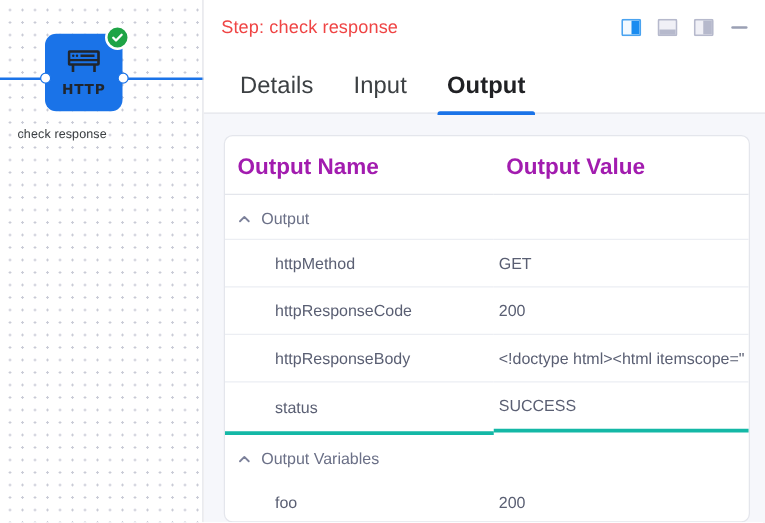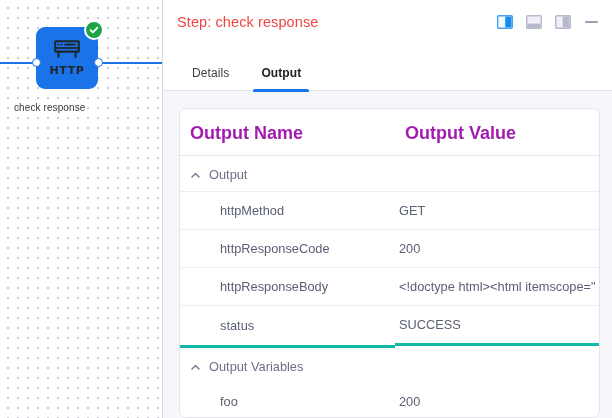--- a/index.html
+++ b/index.html
@@ -181,21 +181,21 @@
   #tabs::after {
     content: "";
     position: absolute;
     left: 0; right: 0; bottom: 0;
     height: 1px;
     background: #e2e4ea;
   }
 
   .tab {
     position: relative;
-    font-size: 12px;
+    font-size: 19px;
     color: #3c4043;
     padding: 0 16px 11px 16px;
     cursor: pointer;
     white-space: nowrap;
     letter-spacing: 0.1px;
   }
   .tab.active {
     font-weight: 700;
     color: #202124;
   }
@@ -352,20 +352,21 @@
 
         <span class="minimize-btn">
           <span class="minimize-bar"></span>
         </span>
 
       </div>
     </div>
 
     <div id="tabs">
       <div class="tab">Details</div>
+      <div class="tab">Input</div>
       <div class="tab active">Output</div>
     </div>
 
     <div id="panel-body">
       <div id="table-card">
         <table class="out-table">
           <thead>
             <tr>
               <th class="col-name">Output Name</th>
               <th class="col-value">Output Value</th>

